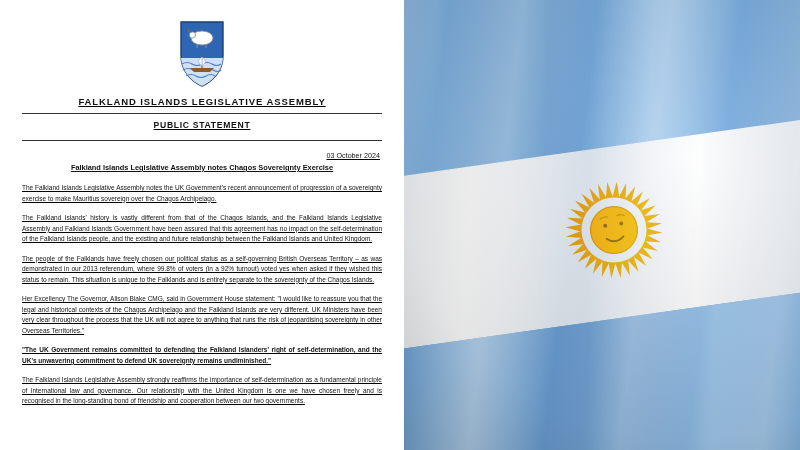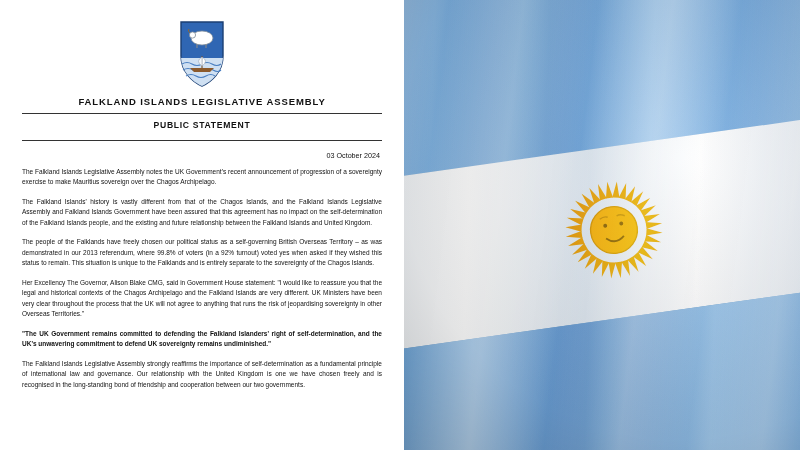--- a/index.html
+++ b/index.html
@@ -12,20 +12,21 @@
     height: 450px;
     overflow: hidden;
     font-family: "Liberation Sans", sans-serif;
   }
   .stage {
     position: relative;
     width: 800px;
     height: 450px;
     background: #000;
     display: flex;
+    text-decoration: underline;
   }
 
   
   .doc-pane {
     position: relative;
     width: 404px;
     height: 450px;
     background: #ffffff;
     overflow: hidden;
   }
@@ -215,20 +216,21 @@
       <div class="assembly-title">FALKLAND ISLANDS LEGISLATIVE ASSEMBLY</div>
 
       <hr class="rule">
 
       <div class="public-statement">PUBLIC STATEMENT</div>
 
       <hr class="rule2">
 
       <div class="date-line">03 October 2024</div>
 
+      <div class="headline">Falkland Islands Legislative Assembly notes Chagos Sovereignty Exercise</div>
 
       <p class="para">The Falkland Islands Legislative Assembly notes the UK Government's recent announcement of progression of a sovereignty exercise to make Mauritius sovereign over the Chagos Archipelago.</p>
       <p class="para">The Falkland Islands' history is vastly different from that of the Chagos Islands, and the Falkland Islands Legislative Assembly and Falkland Islands Government have been assured that this agreement has no impact on the self-determination of the Falkland Islands people, and the existing and future relationship between the Falkland Islands and United Kingdom.</p>
       <p class="para">The people of the Falklands have freely chosen our political status as a self-governing British Overseas Territory – as was demonstrated in our 2013 referendum, where 99.8% of voters (in a 92% turnout) voted yes when asked if they wished this status to remain. This situation is unique to the Falklands and is entirely separate to the sovereignty of the Chagos Islands.</p>
       <p class="para">Her Excellency The Governor, Alison Blake CMG, said in Government House statement: "I would like to reassure you that the legal and historical contexts of the Chagos Archipelago and the Falkland Islands are very different. UK Ministers have been very clear throughout the process that the UK will not agree to anything that runs the risk of jeopardising sovereignty in other Overseas Territories."</p>
       <p class="para bold-quote">"The UK Government remains committed to defending the Falkland Islanders' right of self-determination, and the UK's unwavering commitment to defend UK sovereignty remains undiminished."</p>
       <p class="para">The Falkland Islands Legislative Assembly strongly reaffirms the importance of self-determination as a fundamental principle of international law and governance. Our relationship with the United Kingdom is one we have chosen freely and is recognised in the long-standing bond of friendship and cooperation between our two governments.</p>
 
     </div>
   </div>

